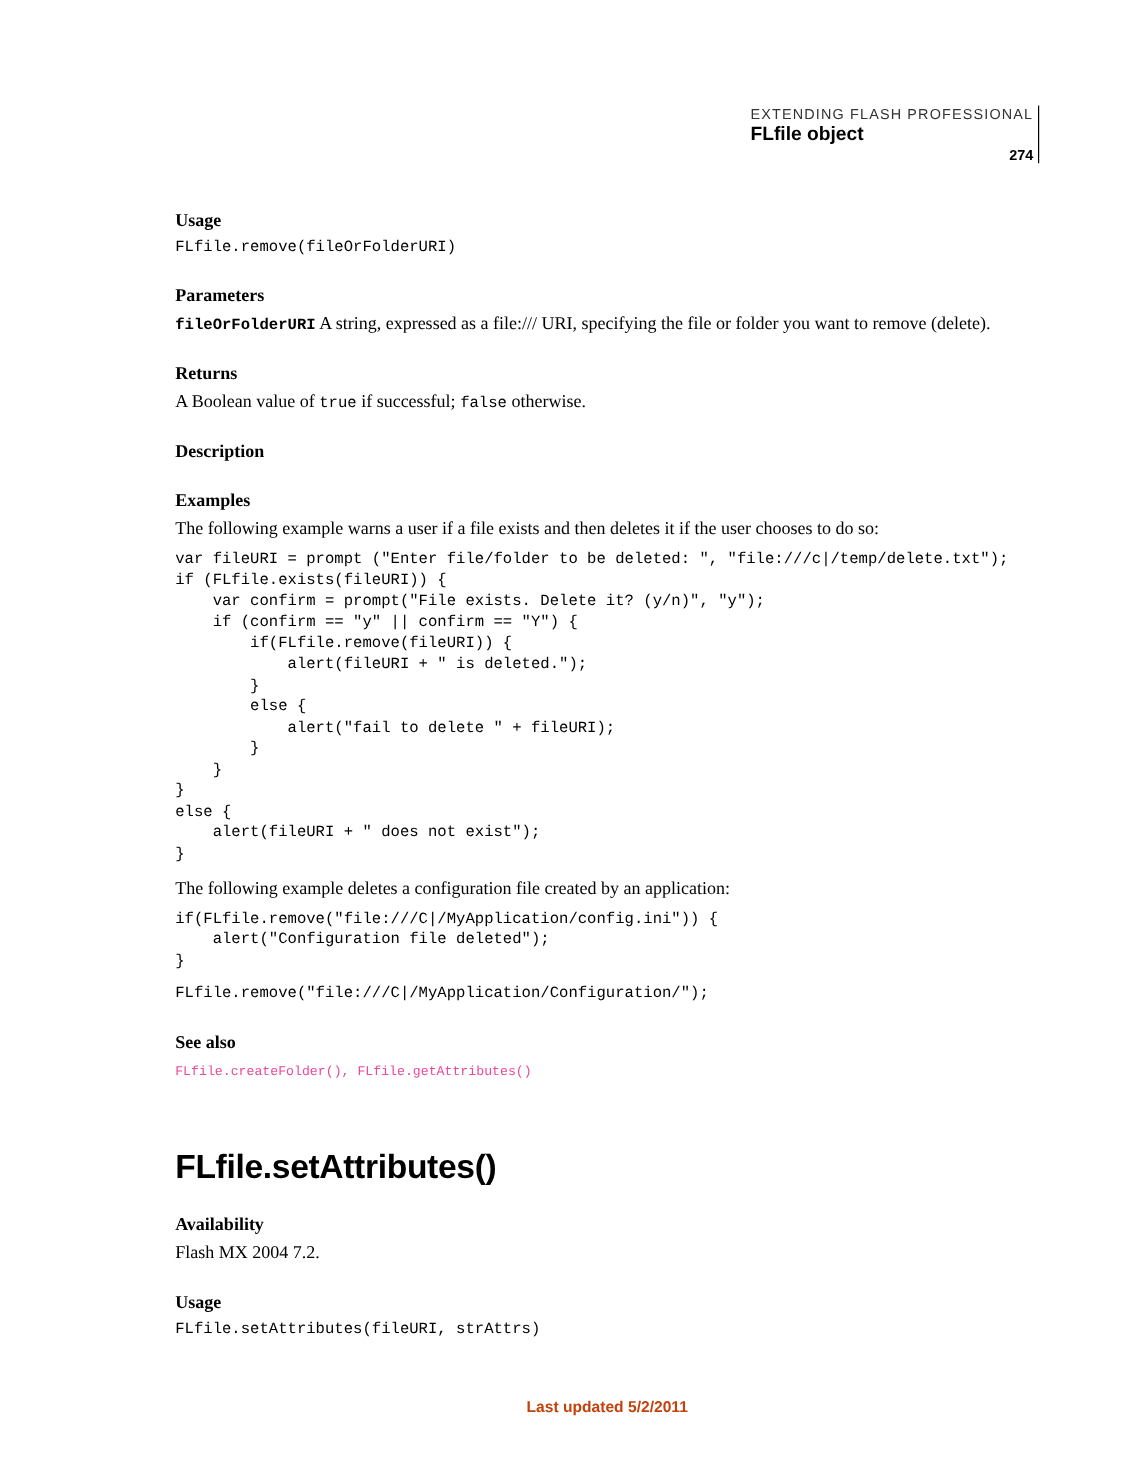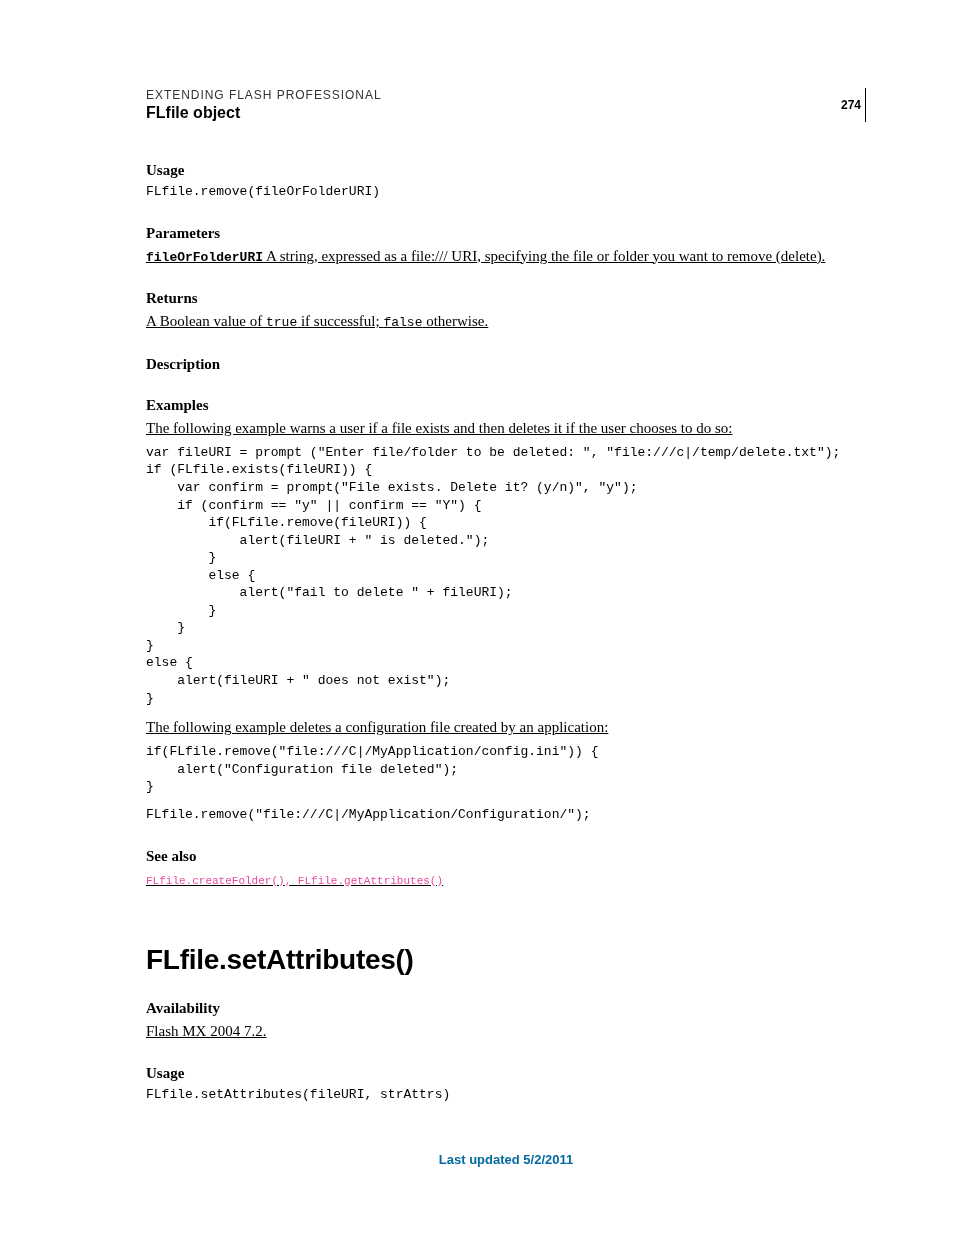--- a/index.html
+++ b/index.html
@@ -11,24 +11,25 @@
     color: #000;
     width: 954px;
   }
   .page {
     padding: 88px 88px 40px 146px;
     position: relative;
   }
   .header-row {
     display: flex;
     justify-content: space-between;
-    align-items: center;
+    align-items: flex-end;
     border-right: 1px solid #000;
     padding-right: 4px;
     margin-bottom: 40px;
+    flex-direction: column;
   }
   .header-left { }
   .book-title {
     font-family: "Myriad Pro", "Helvetica Neue", Arial, sans-serif;
     font-size: 12px;
     letter-spacing: 0.08em;
     color: #333;
     margin: 0;
   }
   .chapter-title {
@@ -46,21 +47,20 @@
   .section-heading {
     font-family: "Minion Pro", Georgia, serif;
     font-weight: bold;
     font-size: 15px;
     margin: 24px 0 4px 0;
   }
   .body-text {
     font-size: 15px;
     line-height: 1.35;
     margin: 0 0 6px 0;
-    text-decoration: underline;
   }
   .code {
     font-family: "Courier New", Courier, monospace;
     font-size: 13px;
     white-space: pre;
     line-height: 1.35;
     margin: 4px 0 10px 0;
   }
   .code-inline {
     font-family: "Courier New", Courier, monospace;
@@ -81,21 +81,21 @@
   .seealso-link {
     font-family: "Courier New", Courier, monospace;
     font-size: 11px;
     color: #ec4899;
   }
   .footer {
     text-align: center;
     font-family: "Myriad Pro", "Helvetica Neue", Arial, sans-serif;
     font-size: 13px;
     font-weight: bold;
-    color: #0369a1;
+    color: #c2410c;
     margin-top: 48px;
   }
 </style>
 </head>
 <body>
 
 <div class="page">
 
   <div class="header-row">
     <div class="header-left">

